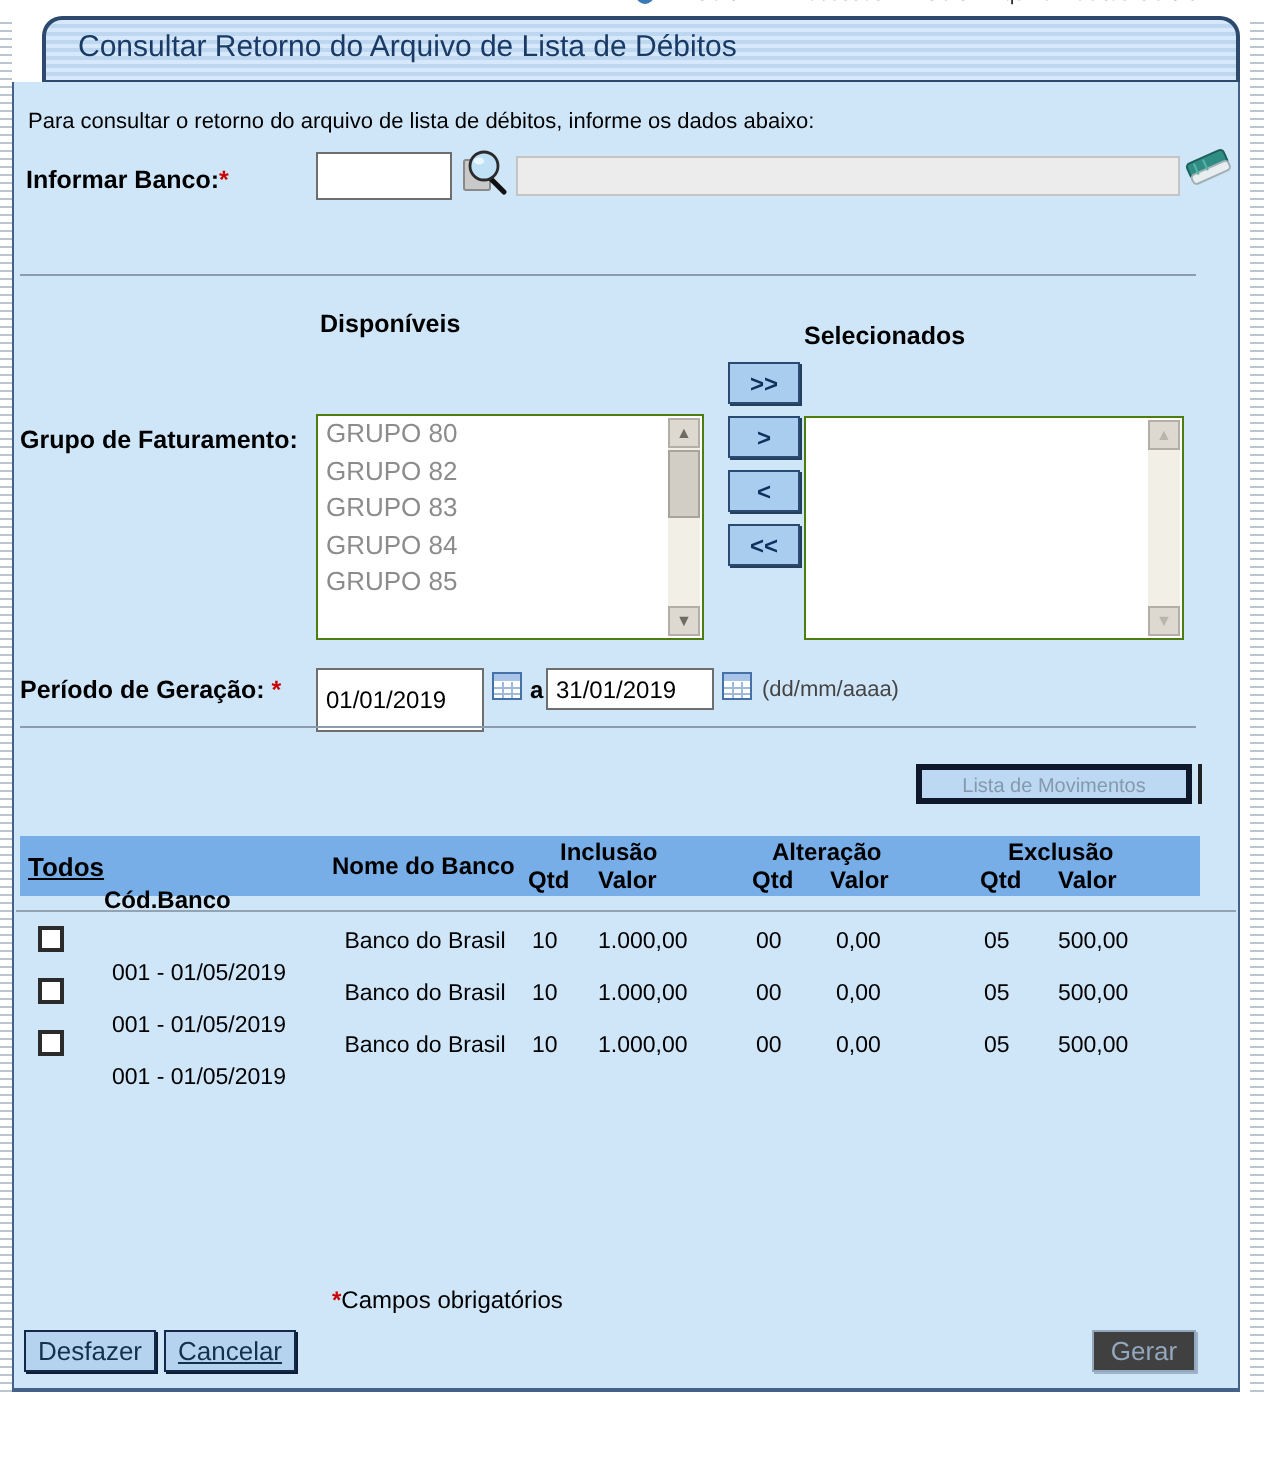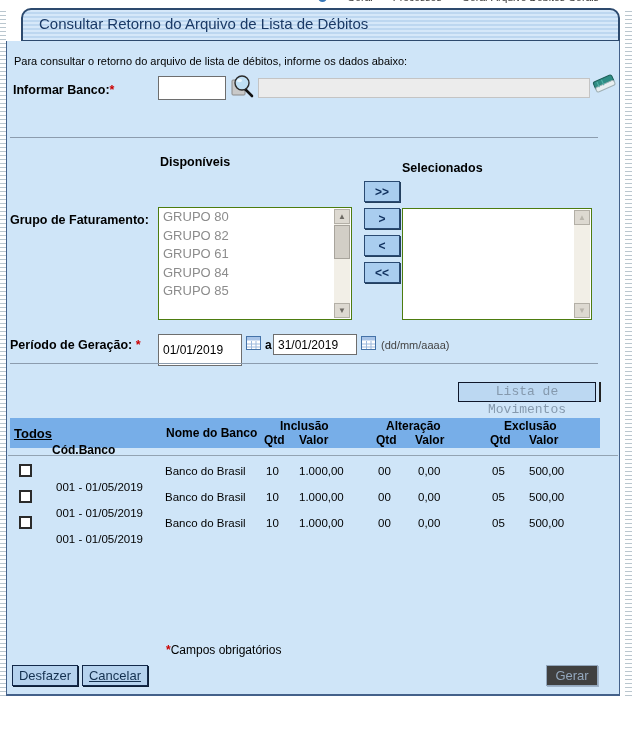--- a/index.html
+++ b/index.html
@@ -43,33 +43,33 @@
   .sb-btn.pale { color:#b9b5ac; }
   .sb-thumb { position:absolute; top:16px; left:0; right:0; height:34px; background:#d2cec6; border:1px solid #a8a49c; }
 
   .tbtn { position:absolute; left:357px; width:36px; height:21px; background:#a9cdef;
     border:1px solid #2a4a72; box-shadow:1px 1px 0 #24405f; color:#10305e;
     font-weight:bold; font-size:12px; text-align:center; line-height:18px; cursor:pointer;
     font-family:"Liberation Sans", sans-serif; }
 
   .cal-icon { width:15px; height:14px; display:inline-block; }
 
-  .lm-btn { background:#bcd8f2; border:1px solid #0f172a; color:#8599ad; font-size:13px;
-    text-align:center; line-height:18px; font-family:Liberation Mono, monospace; }
+  .lm-btn { background:#bcd8f2; border:3px solid #0f172a; color:#8599ad; font-size:10px;
+    text-align:center; line-height:18px; font-family:Liberation Sans, sans-serif; }
   .lm-bar { width:2px; background:#222; }
 
   .thead { left:3px; top:377px; width:590px; height:30px; background:#77aee8; display:flex;
     font-weight:bold; font-size:12px; color:#000; }
   .th-simple { display:flex; align-items:center; }
   .th-group { display:flex; flex-direction:column; justify-content:center; }
   .group-sub { display:flex; }
   .c1{width:38px;} .c2{width:112px;margin-top:32px;} .c3{width:100px;}
   .c4{width:36px;} .c5{width:76px;} .c6{width:40px;} .c7{width:74px;} .c8{width:40px;} .c9{width:74px;}
   .g1{width:112px;} .g2{width:114px;} .g3{width:114px;}
-  .pl4{padding-left:4px;} .pl3{padding-left:3px;} .pl6{padding-left:6px;} .pl8{padding-left:8px;} .pl5{padding-left:5px;}
+  .pl4{padding-left:4px;} .pl3{padding-left:3px;} .pl6{padding-left:6px;} .pl8{padding-left:8px;} .pl5{padding-left:5px;text-align:center;}
   .gpad1{padding-left:20px;} .gpad2{padding-left:14px;} .gpad3{padding-left:18px;}
   .todos-link { text-decoration:underline; font-size:13px; cursor:pointer; }
 
   .rows-line { left:1px; top:414px; width:610px; height:1px; background:#93a3b2; }
   .trow { left:3px; width:590px; height:26px; display:flex; align-items:center; font-size:11.5px; color:#000; }
   .trow input[type=checkbox] { appearance:none; width:13px; height:13px; background:#fff;
     border:2px solid #2b2b2b; margin-left:9px; cursor:pointer; }
 
   .btn { position:absolute; height:21px; background:#b5d2ee; border:1px solid #13294a;
     box-shadow:1px 1px 0 #0d1f36; color:#13304f; font-size:13px; text-align:center;
@@ -126,21 +126,21 @@
 
     <div class="abs divider" style="left:3px; top:96px; width:588px;"></div>
 
     <div class="abs lbl" style="left:153px; top:114px;">Disponíveis</div>
     <div class="abs lbl" style="left:395px; top:120px;">Selecionados</div>
     <div class="abs lbl" style="left:3px; top:172px;">Grupo de Faturamento:</div>
 
     <div class="abs listbox" style="left:151px; top:130px; width:194px; height:113px;">
       <div class="list-item">GRUPO 80</div>
       <div class="list-item">GRUPO 82</div>
-      <div class="list-item">GRUPO 61</div>
+      <div class="list-item">GRUPO 83</div>
       <div class="list-item">GRUPO 84</div>
       <div class="list-item">GRUPO 85</div>
       <div class="scrollbar">
         <div class="sb-btn">▲</div>
         <div class="sb-thumb"></div>
         <div class="sb-btn bottom">▼</div>
       </div>
     </div>
 
     <button class="tbtn" style="top:140px;">&gt;&gt;</button>

